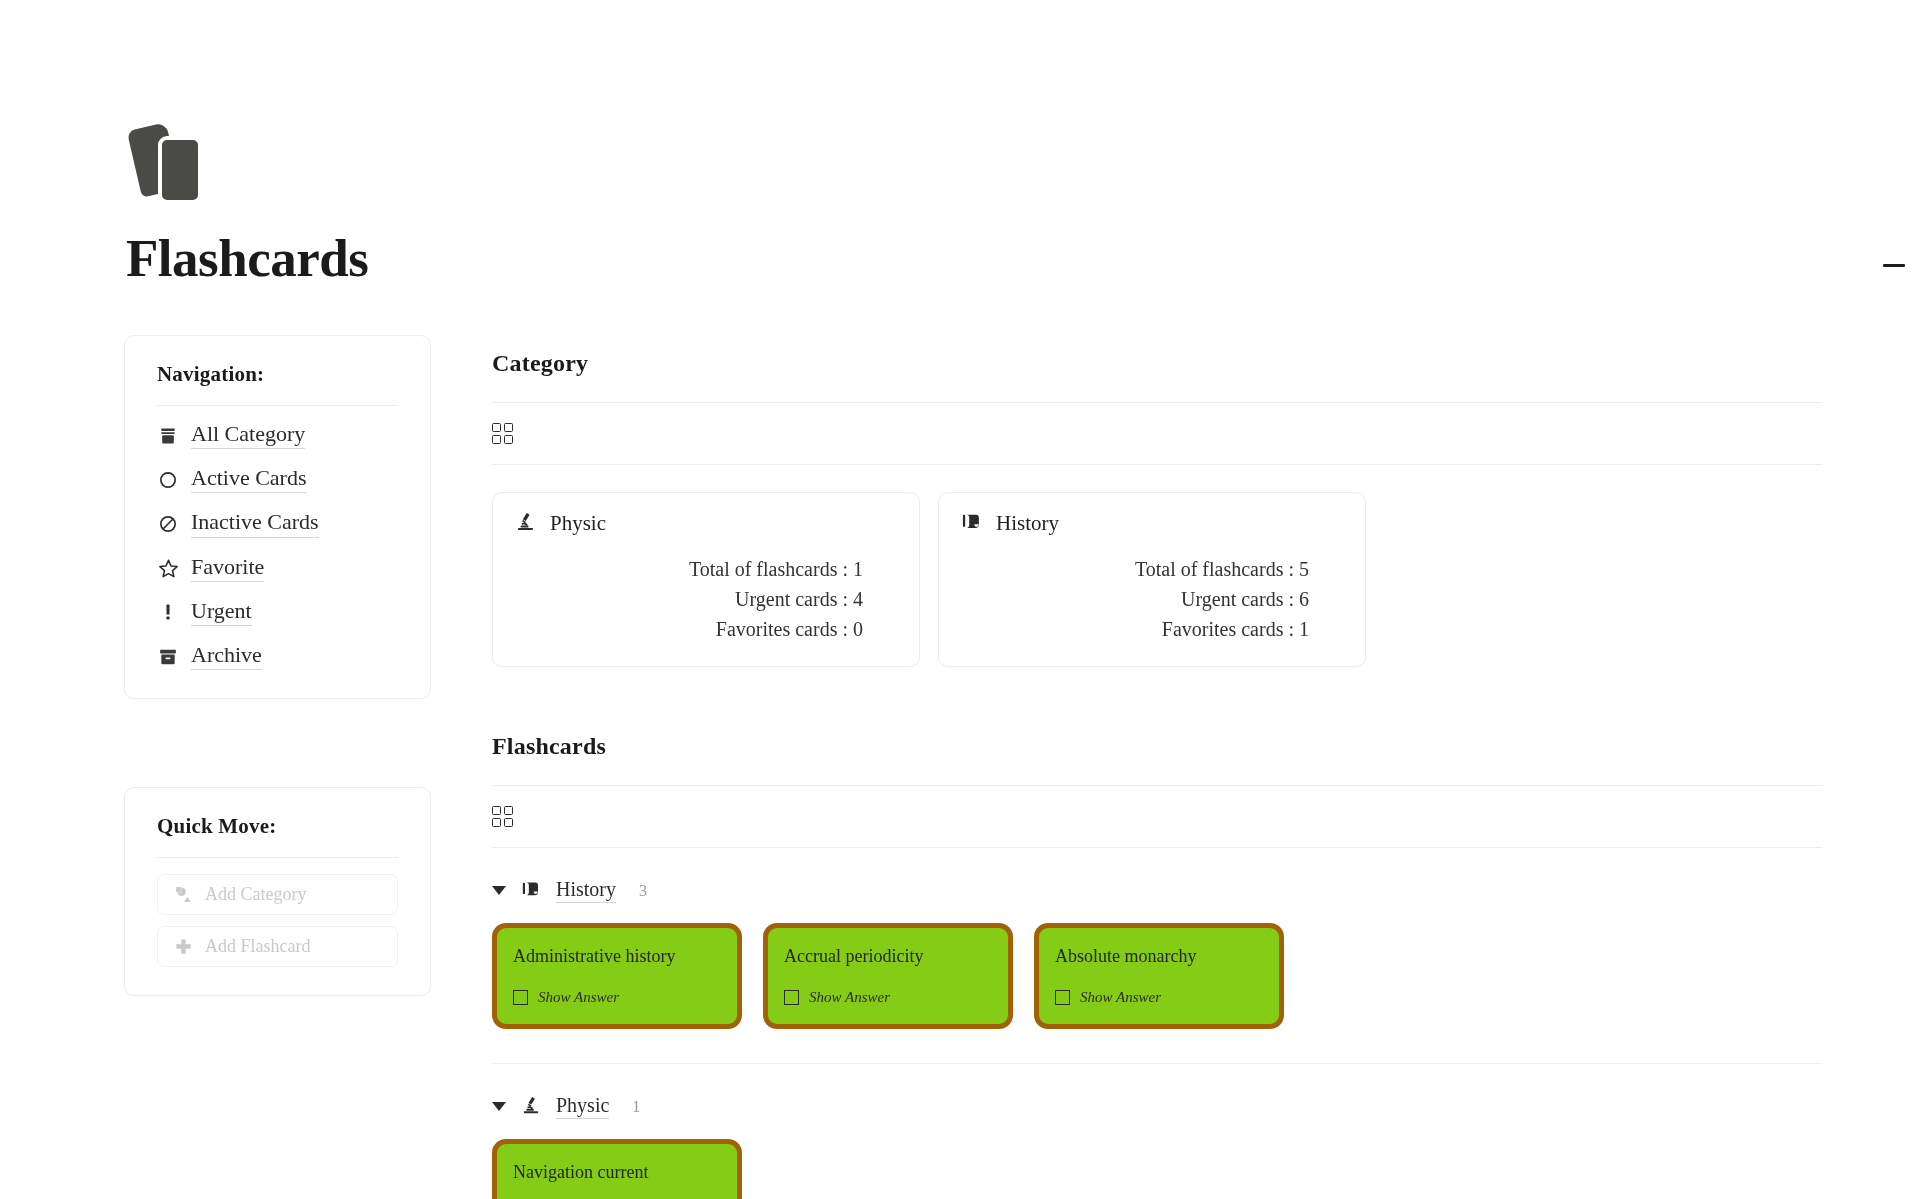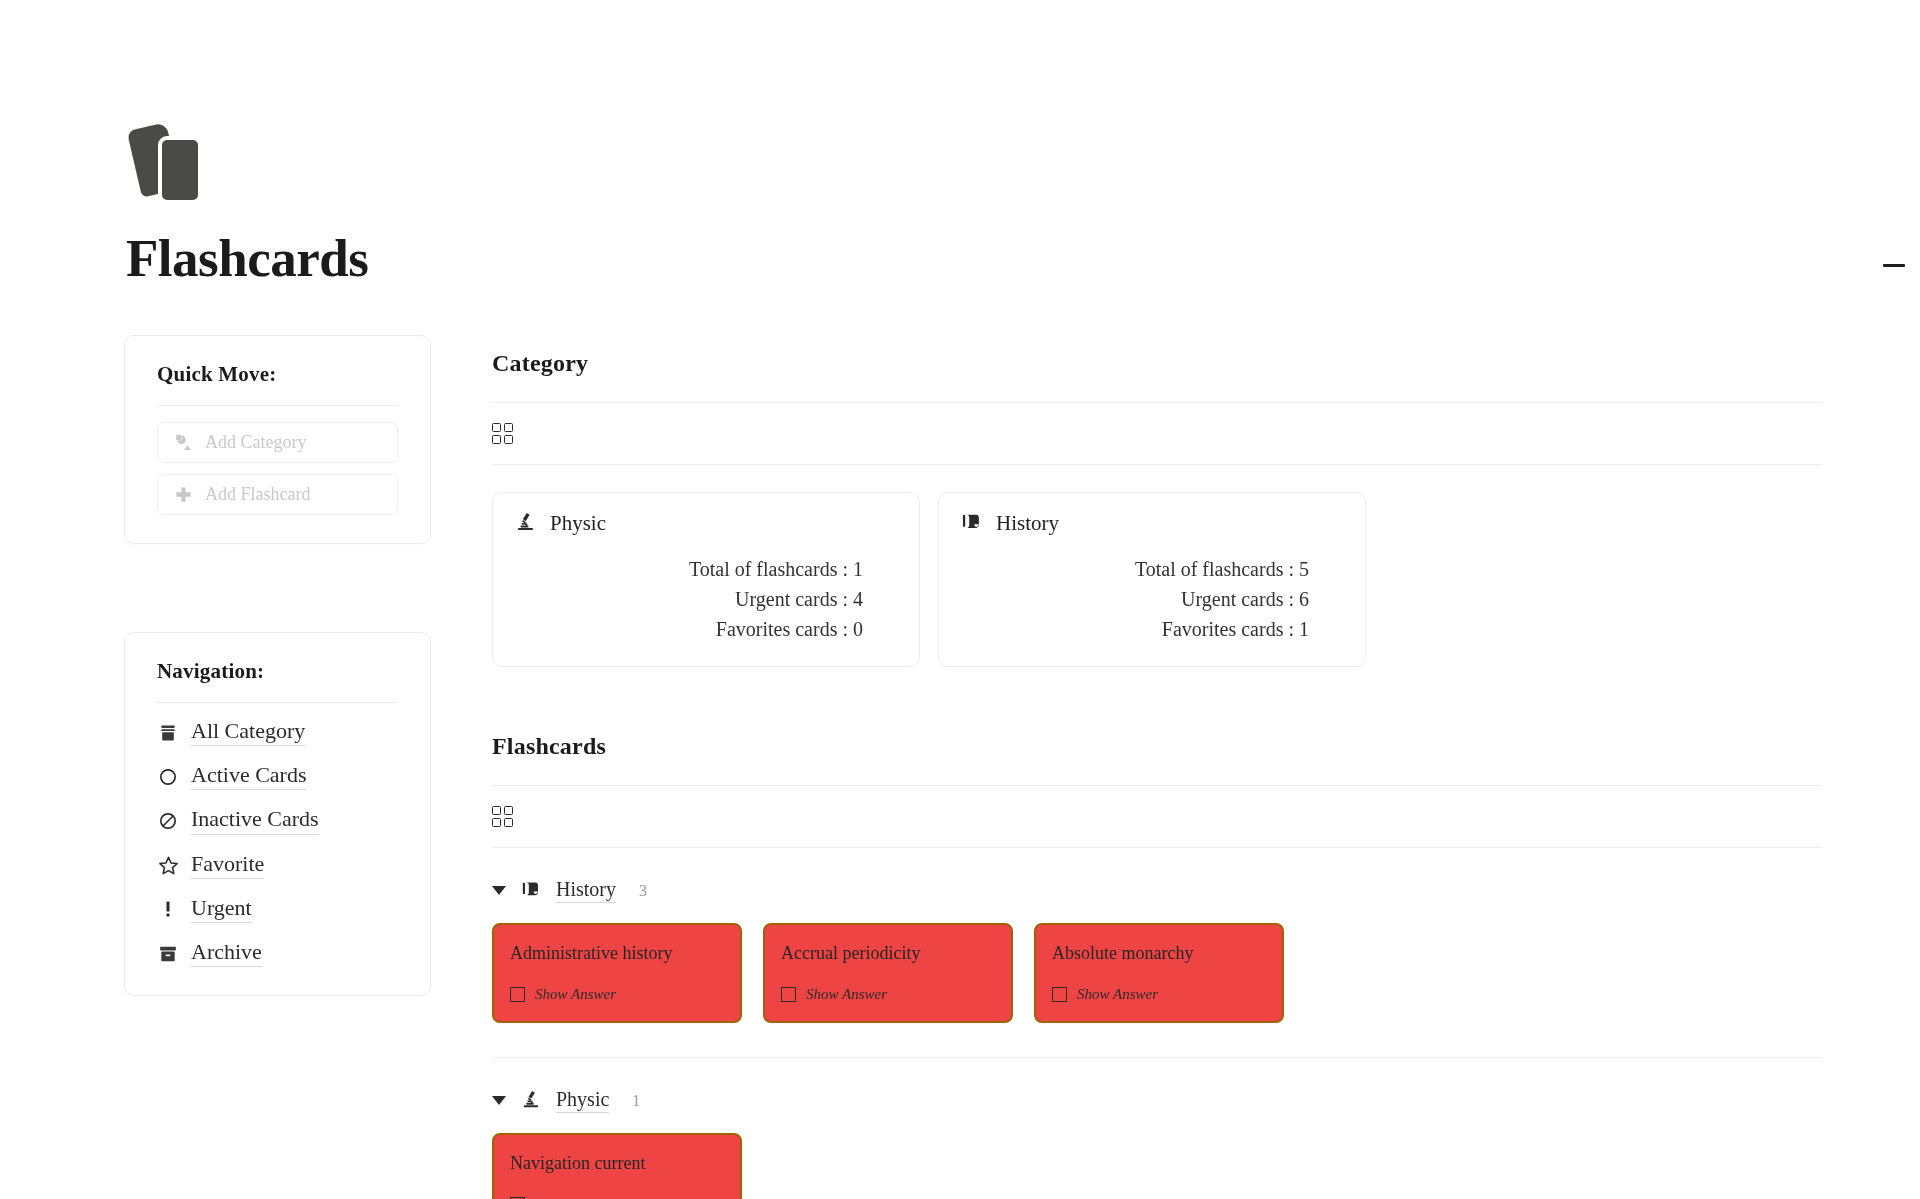--- a/index.html
+++ b/index.html
@@ -234,23 +234,23 @@
     color: #2b2b2b;
     border-bottom: 1px solid #d6d6d6;
     padding-bottom: 1px;
     cursor: pointer;
   }
   .group-count { font-size: 16px; color: #9a9a9a; margin-left: 8px; }
 
   .fc-grid { display: flex; gap: 21px; flex-wrap: wrap; }
   .fc-card {
     width: 250px;
-    border: 2px solid #a16207;
-    border-radius: 8px;
-    background: #ef4444;
+    border: 5px solid #a16207;
+    border-radius: 14px;
+    background: #84cc16;
     padding: 18px 16px 18px 16px;
     box-shadow: 0 1px 2px rgba(0,0,0,0.02);
   }
   .fc-title {
     font-size: 18px;
     color: #252525;
     margin-bottom: 22px;
     white-space: nowrap;
   }
   .fc-answer {
@@ -283,20 +283,87 @@
 
 <div class="app-header">
   <div class="logo-icon">
     <div class="card-back"></div>
     <div class="card-front"></div>
   </div>
   <div class="app-title">Flashcards</div>
 </div>
 
 <div class="sidebar">
+
+  <div class="panel">
+    <div class="panel-title">Navigation:</div>
+    <div class="panel-rule"></div>
+
+    <div class="nav-list">
+      <div class="nav-item">
+        <span class="nav-ic">
+          <svg width="20" height="20" viewBox="0 0 24 24">
+            <rect x="4" y="3" width="16" height="3" rx="0.8" fill="#3a3a3a"></rect>
+            <rect x="4" y="7.5" width="16" height="2" rx="0.6" fill="#3a3a3a"></rect>
+            <rect x="5" y="11" width="14" height="10" rx="1.2" fill="#3a3a3a"></rect>
+          </svg>
+        </span>
+        <span class="nav-label">All Category</span>
+      </div>
+
+      <div class="nav-item">
+        <span class="nav-ic">
+          <svg width="20" height="20" viewBox="0 0 24 24">
+            <circle cx="12" cy="12" r="8.6" fill="none" stroke="#2b2b2b" stroke-width="2"></circle>
+          </svg>
+        </span>
+        <span class="nav-label">Active Cards</span>
+      </div>
+
+      <div class="nav-item">
+        <span class="nav-ic">
+          <svg width="20" height="20" viewBox="0 0 24 24">
+            <circle cx="12" cy="12" r="8.6" fill="none" stroke="#2b2b2b" stroke-width="2"></circle>
+            <line x1="6" y1="18" x2="18" y2="6" stroke="#2b2b2b" stroke-width="2"></line>
+          </svg>
+        </span>
+        <span class="nav-label">Inactive Cards</span>
+      </div>
+
+      <div class="nav-item">
+        <span class="nav-ic">
+          <svg width="21" height="21" viewBox="0 0 24 24">
+            <path d="M12 2.6 L14.9 9.1 L21.8 9.8 L16.6 14.4 L18.1 21.3 L12 17.8 L5.9 21.3 L7.4 14.4 L2.2 9.8 L9.1 9.1 Z" fill="none" stroke="#2b2b2b" stroke-width="1.8" stroke-linejoin="round"></path>
+          </svg>
+        </span>
+        <span class="nav-label">Favorite</span>
+      </div>
+
+      <div class="nav-item">
+        <span class="nav-ic">
+          <svg width="20" height="20" viewBox="0 0 24 24">
+            <rect x="10.2" y="3" width="3.6" height="12" rx="1" fill="#2b2b2b"></rect>
+            <rect x="10.2" y="17.4" width="3.6" height="3.6" rx="1" fill="#2b2b2b"></rect>
+          </svg>
+        </span>
+        <span class="nav-label">Urgent</span>
+      </div>
+
+      <div class="nav-item">
+        <span class="nav-ic">
+          <svg width="20" height="20" viewBox="0 0 24 24">
+            <rect x="2.6" y="3.4" width="18.8" height="4.4" rx="0.8" fill="#3a3a3a"></rect>
+            <rect x="4" y="9" width="16" height="11.6" rx="1.2" fill="#3a3a3a"></rect>
+            <rect x="9" y="12.6" width="6" height="2.2" rx="1" fill="#ffffff"></rect>
+          </svg>
+        </span>
+        <span class="nav-label">Archive</span>
+      </div>
+    </div>
+  </div>
 
   <div class="panel">
     <div class="panel-title">Quick Move:</div>
     <div class="panel-rule"></div>
 
     <div class="qm-btn">
       <span class="ic">
         <svg width="19" height="19" viewBox="0 0 24 24">
           <path d="M9.5 3.2 A5.4 5.4 0 1 0 9.5 14 A5.4 5.4 0 1 0 9.5 3.2 Z" fill="#c9c9c9"></path>
           <rect x="1.5" y="1.5" width="8" height="8" rx="1.4" fill="#ffffff"></rect>
@@ -308,87 +375,20 @@
       <span>Add Category</span>
     </div>
 
     <div class="qm-btn">
       <span class="ic">
         <svg width="19" height="19" viewBox="0 0 24 24">
           <path d="M9.3 3 h5.4 v6.3 H21 v5.4 h-6.3 V21 h-5.4 v-6.3 H3 v-5.4 h6.3 Z" fill="#c9c9c9"></path>
         </svg>
       </span>
       <span>Add Flashcard</span>
-    </div>
-  </div>
-
-  <div class="panel">
-    <div class="panel-title">Navigation:</div>
-    <div class="panel-rule"></div>
-
-    <div class="nav-list">
-      <div class="nav-item">
-        <span class="nav-ic">
-          <svg width="20" height="20" viewBox="0 0 24 24">
-            <rect x="4" y="3" width="16" height="3" rx="0.8" fill="#3a3a3a"></rect>
-            <rect x="4" y="7.5" width="16" height="2" rx="0.6" fill="#3a3a3a"></rect>
-            <rect x="5" y="11" width="14" height="10" rx="1.2" fill="#3a3a3a"></rect>
-          </svg>
-        </span>
-        <span class="nav-label">All Category</span>
-      </div>
-
-      <div class="nav-item">
-        <span class="nav-ic">
-          <svg width="20" height="20" viewBox="0 0 24 24">
-            <circle cx="12" cy="12" r="8.6" fill="none" stroke="#2b2b2b" stroke-width="2"></circle>
-          </svg>
-        </span>
-        <span class="nav-label">Active Cards</span>
-      </div>
-
-      <div class="nav-item">
-        <span class="nav-ic">
-          <svg width="20" height="20" viewBox="0 0 24 24">
-            <circle cx="12" cy="12" r="8.6" fill="none" stroke="#2b2b2b" stroke-width="2"></circle>
-            <line x1="6" y1="18" x2="18" y2="6" stroke="#2b2b2b" stroke-width="2"></line>
-          </svg>
-        </span>
-        <span class="nav-label">Inactive Cards</span>
-      </div>
-
-      <div class="nav-item">
-        <span class="nav-ic">
-          <svg width="21" height="21" viewBox="0 0 24 24">
-            <path d="M12 2.6 L14.9 9.1 L21.8 9.8 L16.6 14.4 L18.1 21.3 L12 17.8 L5.9 21.3 L7.4 14.4 L2.2 9.8 L9.1 9.1 Z" fill="none" stroke="#2b2b2b" stroke-width="1.8" stroke-linejoin="round"></path>
-          </svg>
-        </span>
-        <span class="nav-label">Favorite</span>
-      </div>
-
-      <div class="nav-item">
-        <span class="nav-ic">
-          <svg width="20" height="20" viewBox="0 0 24 24">
-            <rect x="10.2" y="3" width="3.6" height="12" rx="1" fill="#2b2b2b"></rect>
-            <rect x="10.2" y="17.4" width="3.6" height="3.6" rx="1" fill="#2b2b2b"></rect>
-          </svg>
-        </span>
-        <span class="nav-label">Urgent</span>
-      </div>
-
-      <div class="nav-item">
-        <span class="nav-ic">
-          <svg width="20" height="20" viewBox="0 0 24 24">
-            <rect x="2.6" y="3.4" width="18.8" height="4.4" rx="0.8" fill="#3a3a3a"></rect>
-            <rect x="4" y="9" width="16" height="11.6" rx="1.2" fill="#3a3a3a"></rect>
-            <rect x="9" y="12.6" width="6" height="2.2" rx="1" fill="#ffffff"></rect>
-          </svg>
-        </span>
-        <span class="nav-label">Archive</span>
-      </div>
     </div>
   </div>
 </div>
 
 <div class="main">
 
   <div>
     <div class="section-title">Category</div>
     <div class="section-rule"></div>
 

